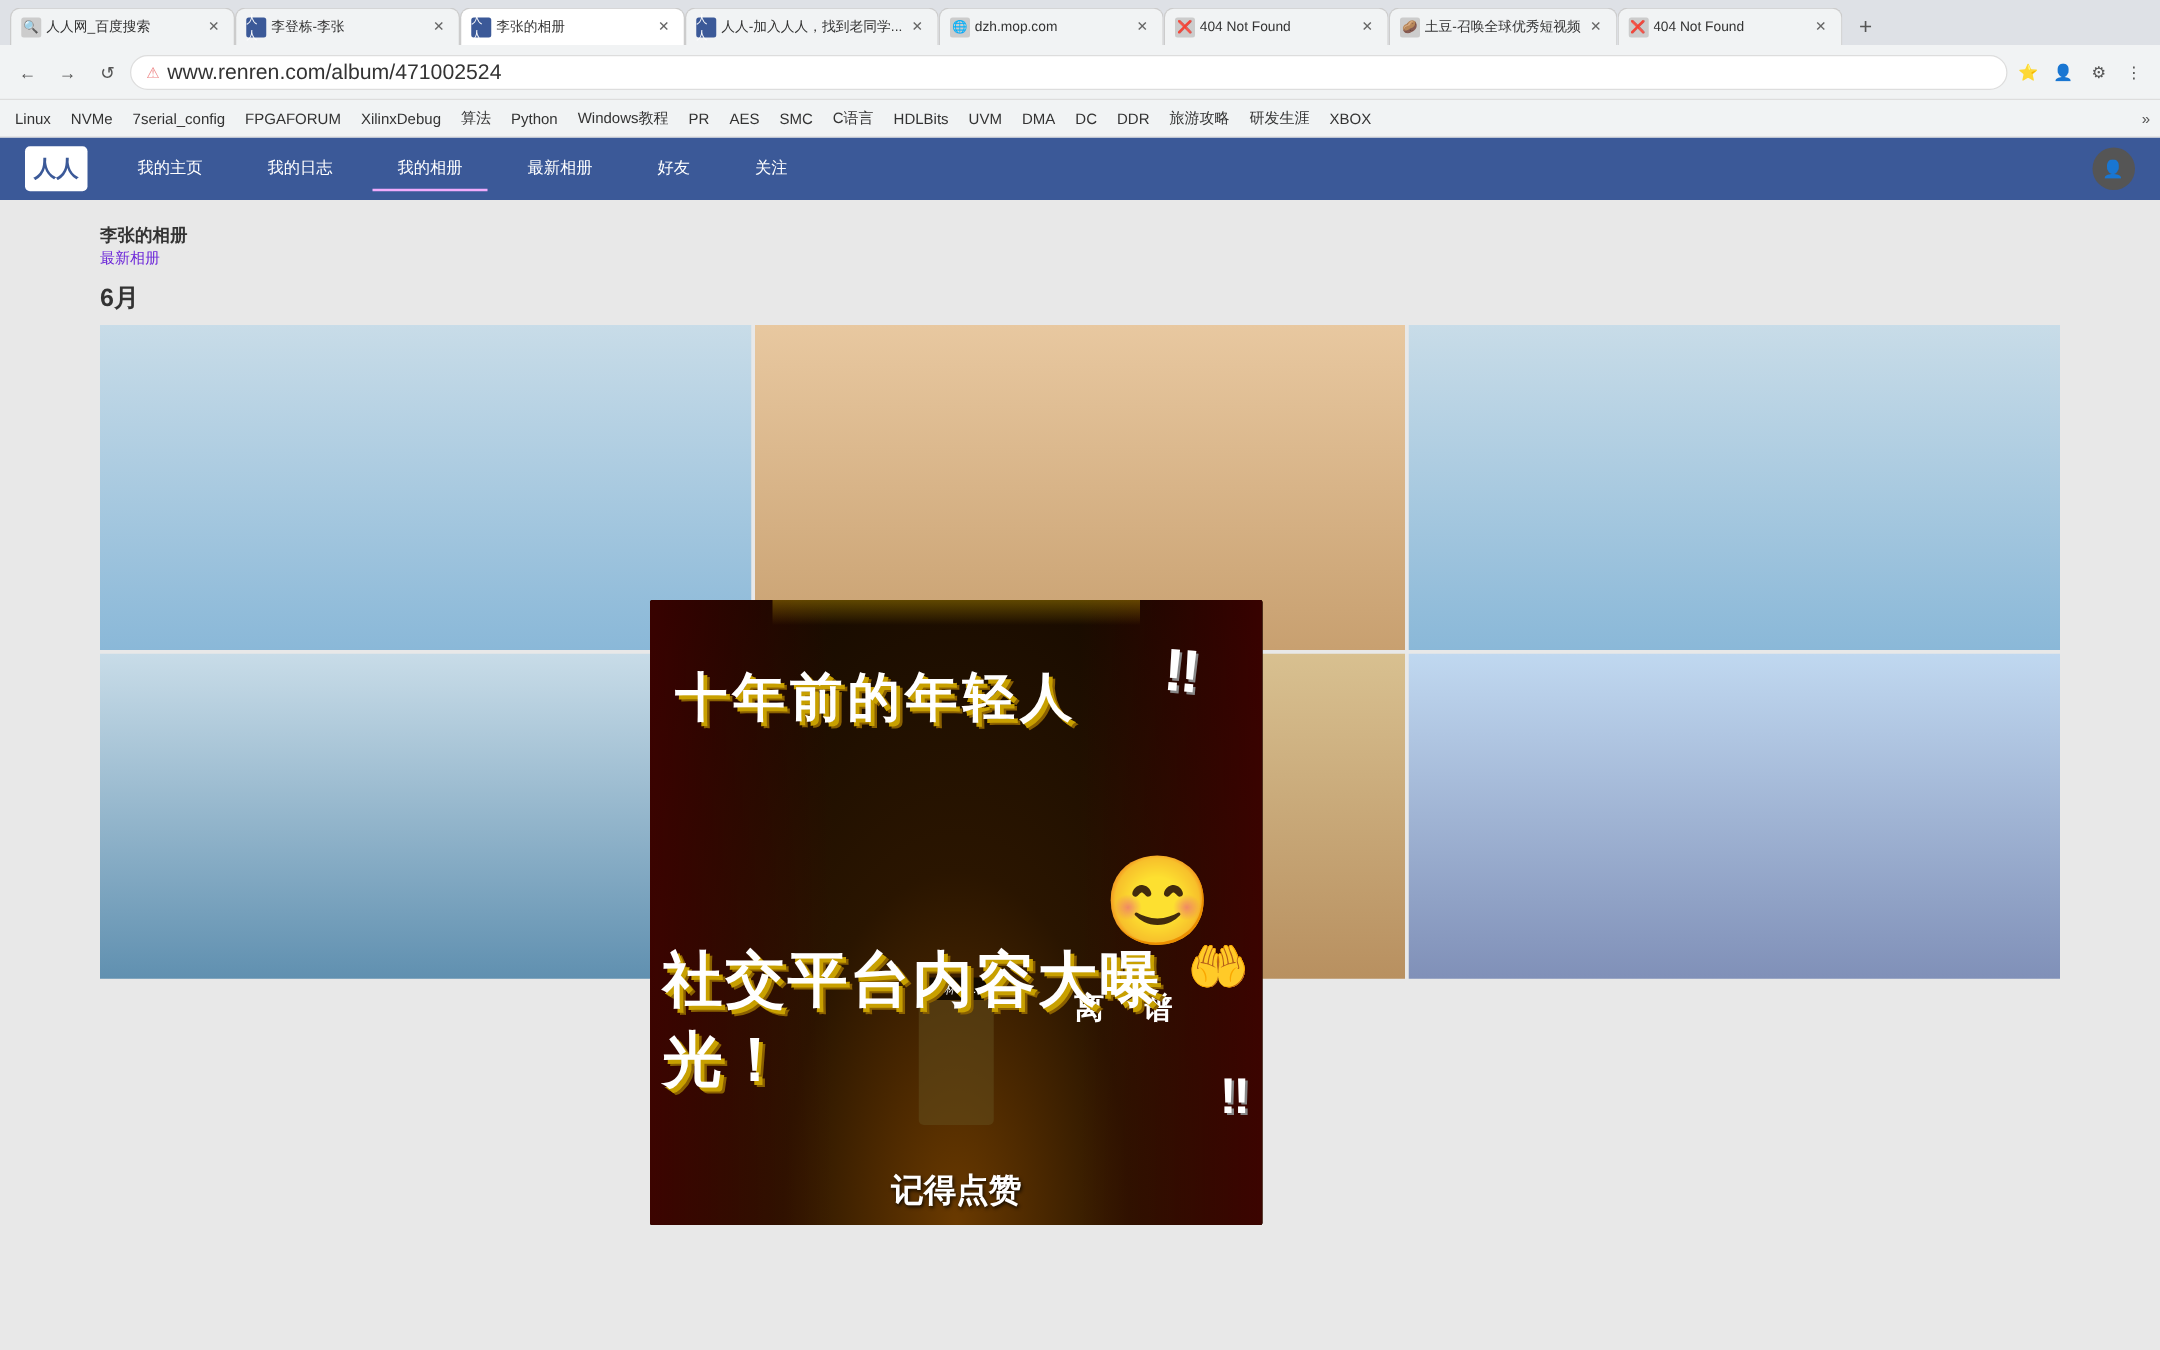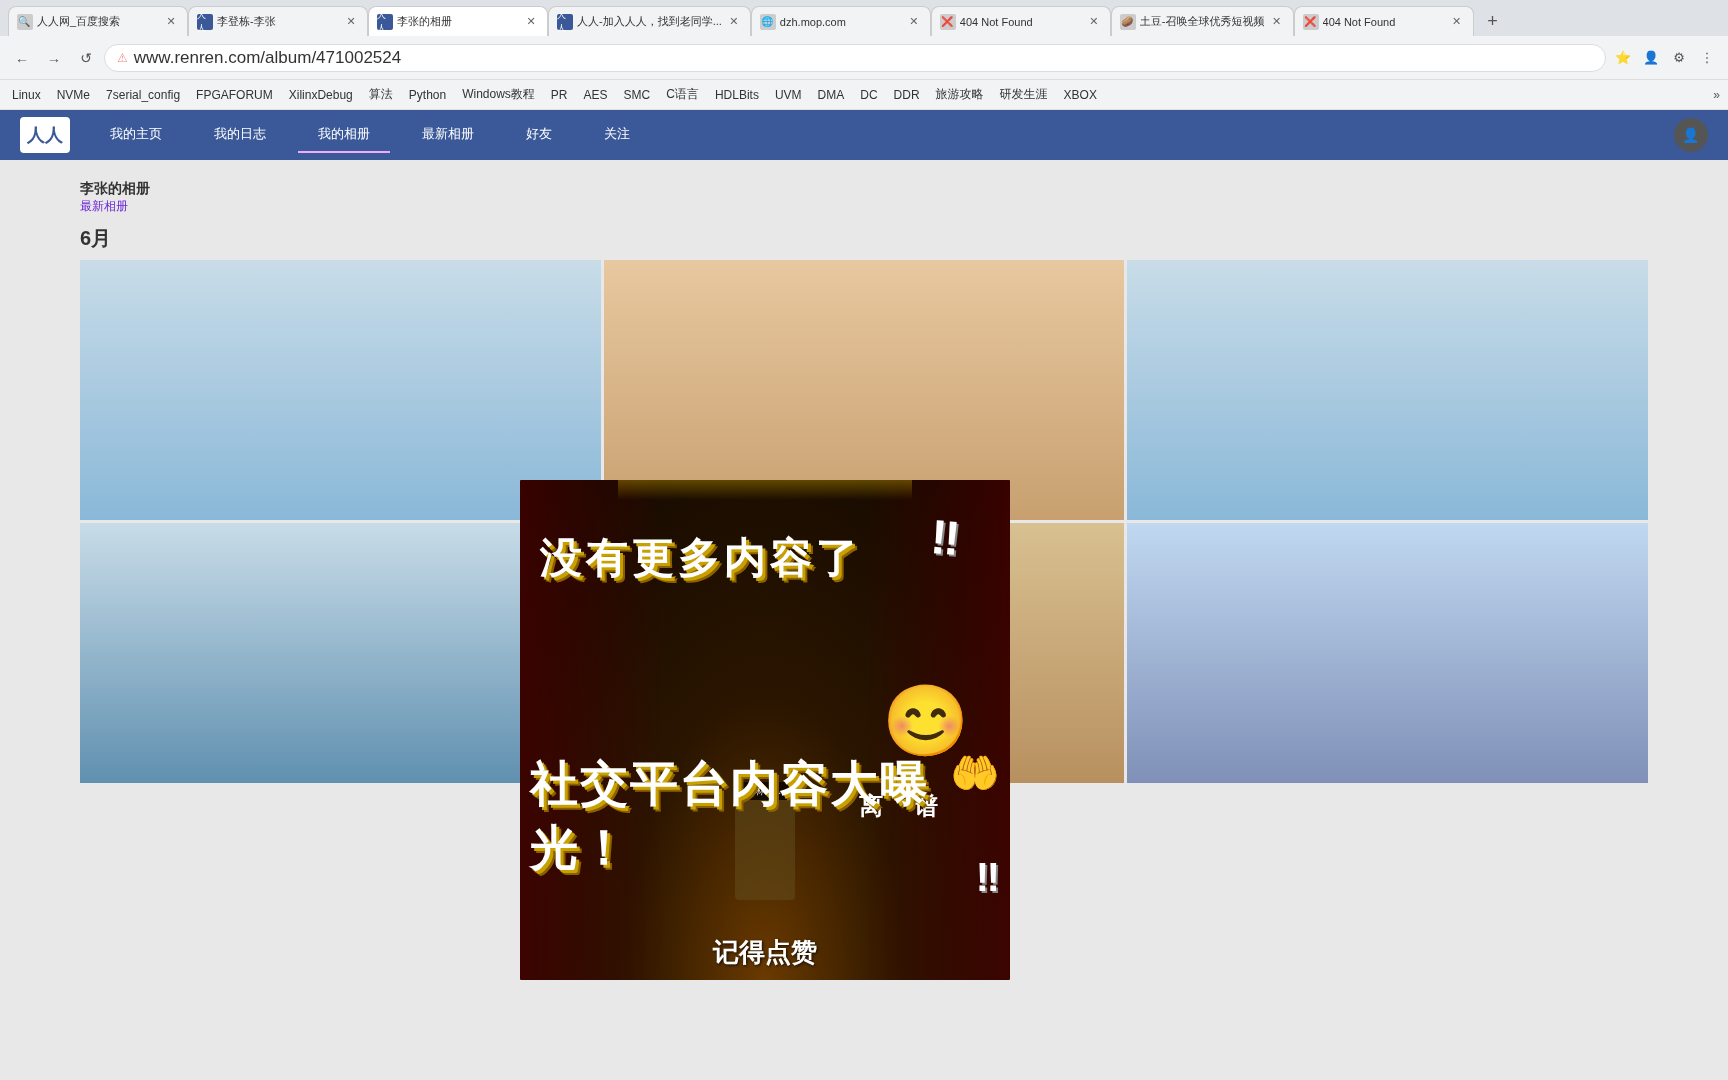--- a/index.html
+++ b/index.html
@@ -220,21 +220,21 @@
 
               <div style="position:absolute; top:0; left:0; width:30%; height:100%; background: linear-gradient(90deg, #4a0000 0%, transparent 100%); opacity:0.7;"></div>
               <div style="position:absolute; top:0; right:0; width:30%; height:100%; background: linear-gradient(-90deg, #4a0000 0%, transparent 100%); opacity:0.7;"></div>
 
               <div style="position:absolute; top:0; left:50%; transform:translateX(-50%); width:60%; height:20px; background: linear-gradient(180deg, #c8a000 0%, transparent 100%); opacity:0.4;"></div>
 
               <div class="name-tag">你林……</div>
 
               <div class="char-overlay"></div>
 
-              <div class="video-text-top">没有更多内容了</div>
+              <div class="video-text-top">十年前的年轻人</div>
 
               <div class="exclaim-top">‼</div>
 
               <div class="emoji-face">😊</div>
 
               <div class="li-pu">离  谱</div>
 
               <div class="emoji-hands">
                 <span>🤲</span>
               </div>

